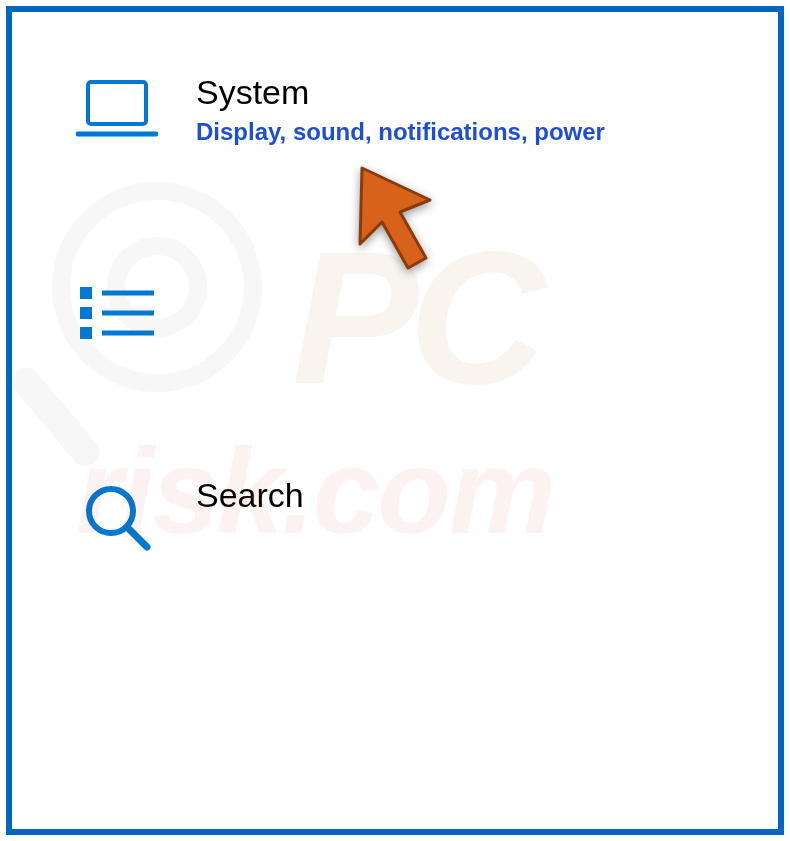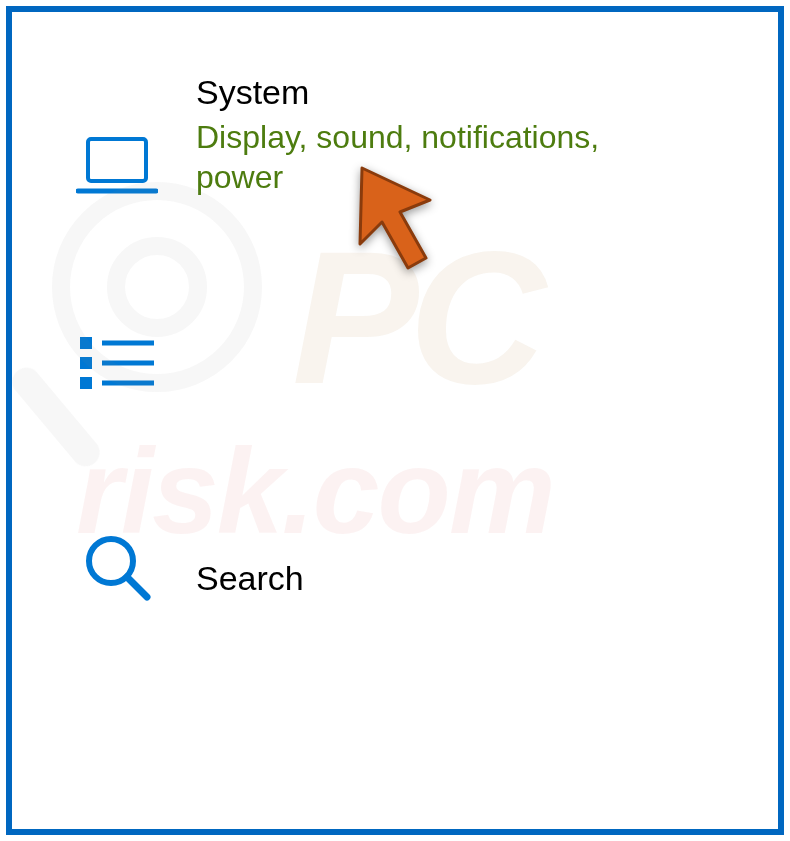--- a/index.html
+++ b/index.html
@@ -23,21 +23,21 @@
       border: 6px solid #0067C0;
       background: #fff;
     }
     .content {
       padding: 60px 50px 0 50px;
       position: relative;
       height: 100%;
     }
     .settings-item {
       display: flex;
-      align-items: flex-end;
+      align-items: flex-start;
       margin-bottom: 130px;
       cursor: pointer;
     }
     .icon-box {
       width: 110px;
       flex-shrink: 0;
       display: flex;
       justify-content: center;
       align-items: flex-start;
       padding-top: 6px;
@@ -46,23 +46,23 @@
       padding-left: 24px;
     }
     .item-title {
       font-size: 34px;
       font-weight: 400;
       color: #000;
       line-height: 1.2;
       margin-bottom: 4px;
     }
     .item-desc {
-      font-size: 32px;
-      font-weight: 400;
-      color: #4d7c0f;
+      font-size: 24px;
+      font-weight: 700;
+      color: #1d4ed8;
       line-height: 1.25;
       max-width: 440px;
     }
     
     .arrow-cursor {
       position: absolute;
       top: 150px;
       left: 340px;
       width: 100px;
       height: 110px;

